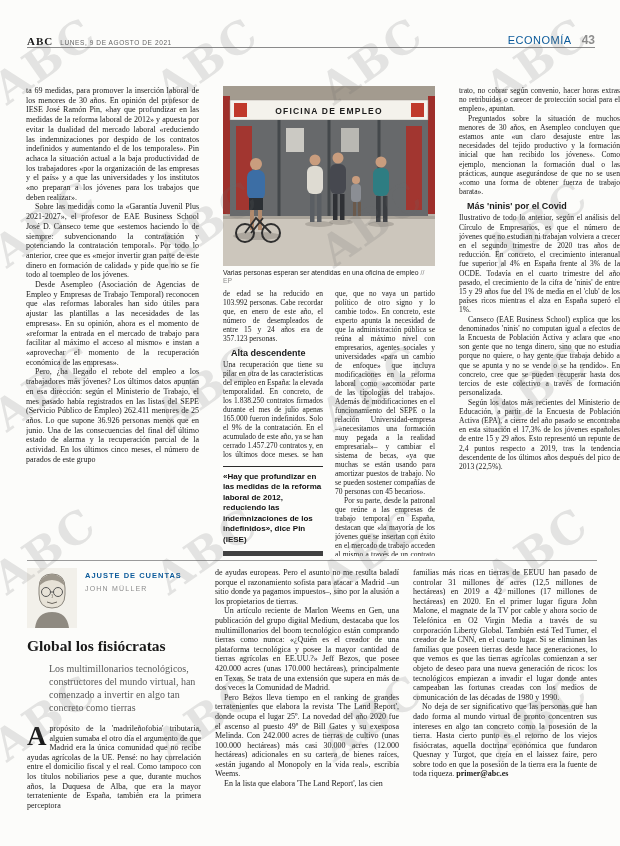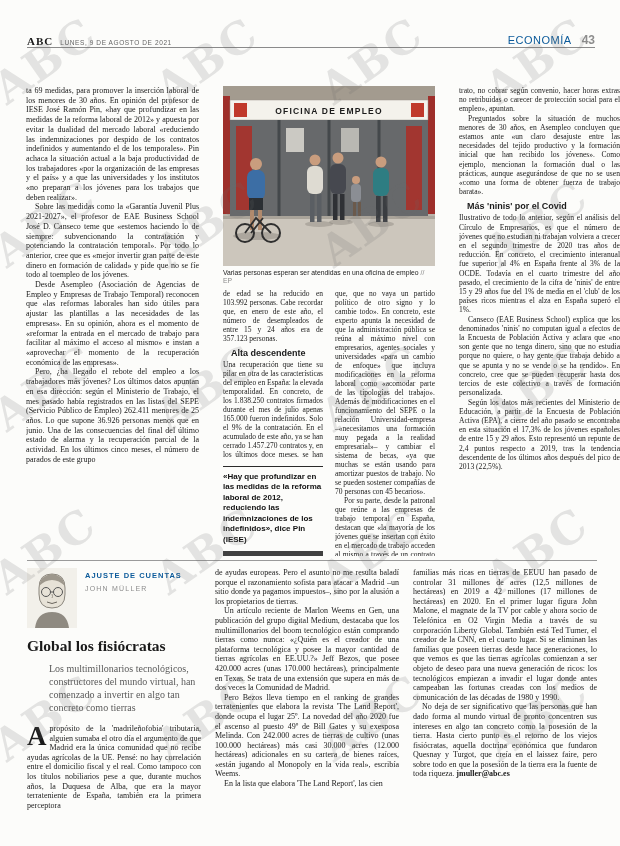--- a/index.html
+++ b/index.html
@@ -223,18 +223,18 @@
       <p class="bt">de ayudas europeas. Pero el asunto no me resulta baladí porque el razonamiento sofista para atacar a Madrid –un sitio donde ya pagamos impuestos–, sino por la alusión a los propietarios de tierras.</p>
       <p class="bt">Un artículo reciente de Marlon Weems en Gen, una publicación del grupo digital Medium, destacaba que los multimillonarios del boom tecnológico están comprando tierras como nunca: «¿Quién es el creador de una plataforma tecnológica y posee la mayor cantidad de tierras agrícolas en EE.UU.?» Jeff Bezos, que posee 420.000 acres (unas 170.000 hectáreas), principalmente en Texas. Se trata de una extensión que supera en más de dos veces la Comunidad de Madrid.</p>
       <p class="bt">Pero Bezos lleva tiempo en el ranking de grandes terratenientes que elabora la revista 'The Land Report', donde ocupa el lugar 25º. La novedad del año 2020 fue el ascenso al puesto 49º de Bill Gates y su exesposa Melinda. Con 242.000 acres de tierras de cultivo (unas 100.000 hectáreas) más casi 30.000 acres (12.000 hectáreas) adicionales en su cartera de bienes raíces, «están jugando al Monopoly en la vida real», escribía Weems.</p>
       <p class="bt">En la lista que elabora 'The Land Report', las cien</p>
     </div>
 
     <div class="op-col">
       <p class="bt">familias más ricas en tierras de EEUU han pasado de controlar 31 millones de acres (12,5 millones de hectáreas) en 2019 a 42 millones (17 millones de hectáreas) en 2020. En el primer lugar figura John Malone, el magnate de la TV por cable y ahora socio de Telefónica en O2 Virgin Media a través de su corporación Liberty Global. También está Ted Turner, el creador de la CNN, en el cuarto lugar. Si se eliminan las familias que poseen tierras desde hace generaciones, lo que vemos es que las tierras agrícolas comienzan a ser objeto de deseo para una nueva generación de ricos: los tecnológicos empiezan a invadir el lugar donde antes campeaban las fortunas creadas con los medios de comunicación de las décadas de 1980 y 1990.</p>
       <p class="bt">
         <span>No deja de ser significativo que las personas que han dado forma al mundo virtual de pronto concentren sus intereses en algo tan concreto como la posesión de la tierra. Hasta cierto punto es el retorno de los viejos fisiócratas, aquella doctrina económica que fundaron Quesnay y Turgot, que creía en el laissez faire, pero sobre todo en que la posesión de la tierra era la fuente de toda riqueza.</span>
-        <span class="email">jmuller@abc.es</span>
+        <span class="email">primer@abc.es</span>
       </p>
     </div>
   </div>
 
 </div>
 
 </body></html>

